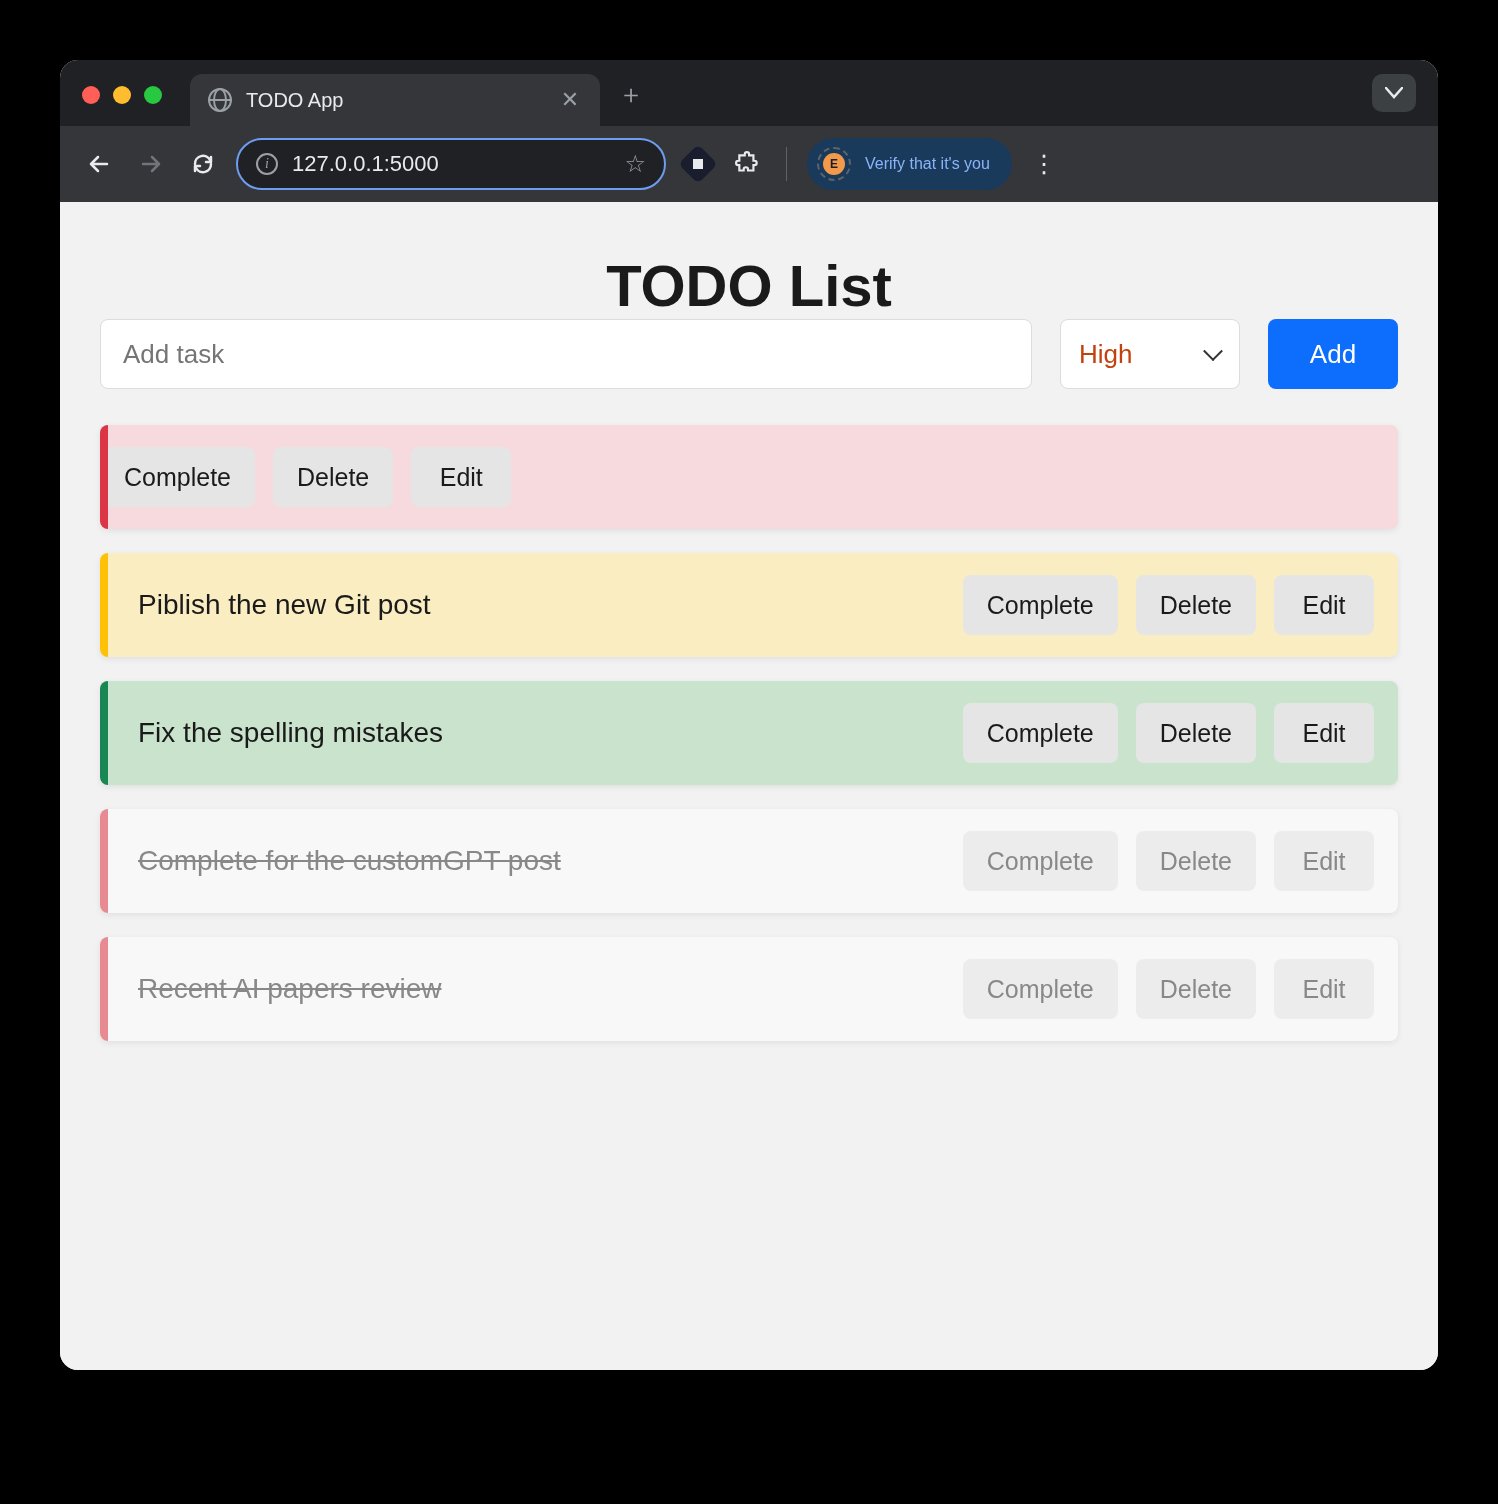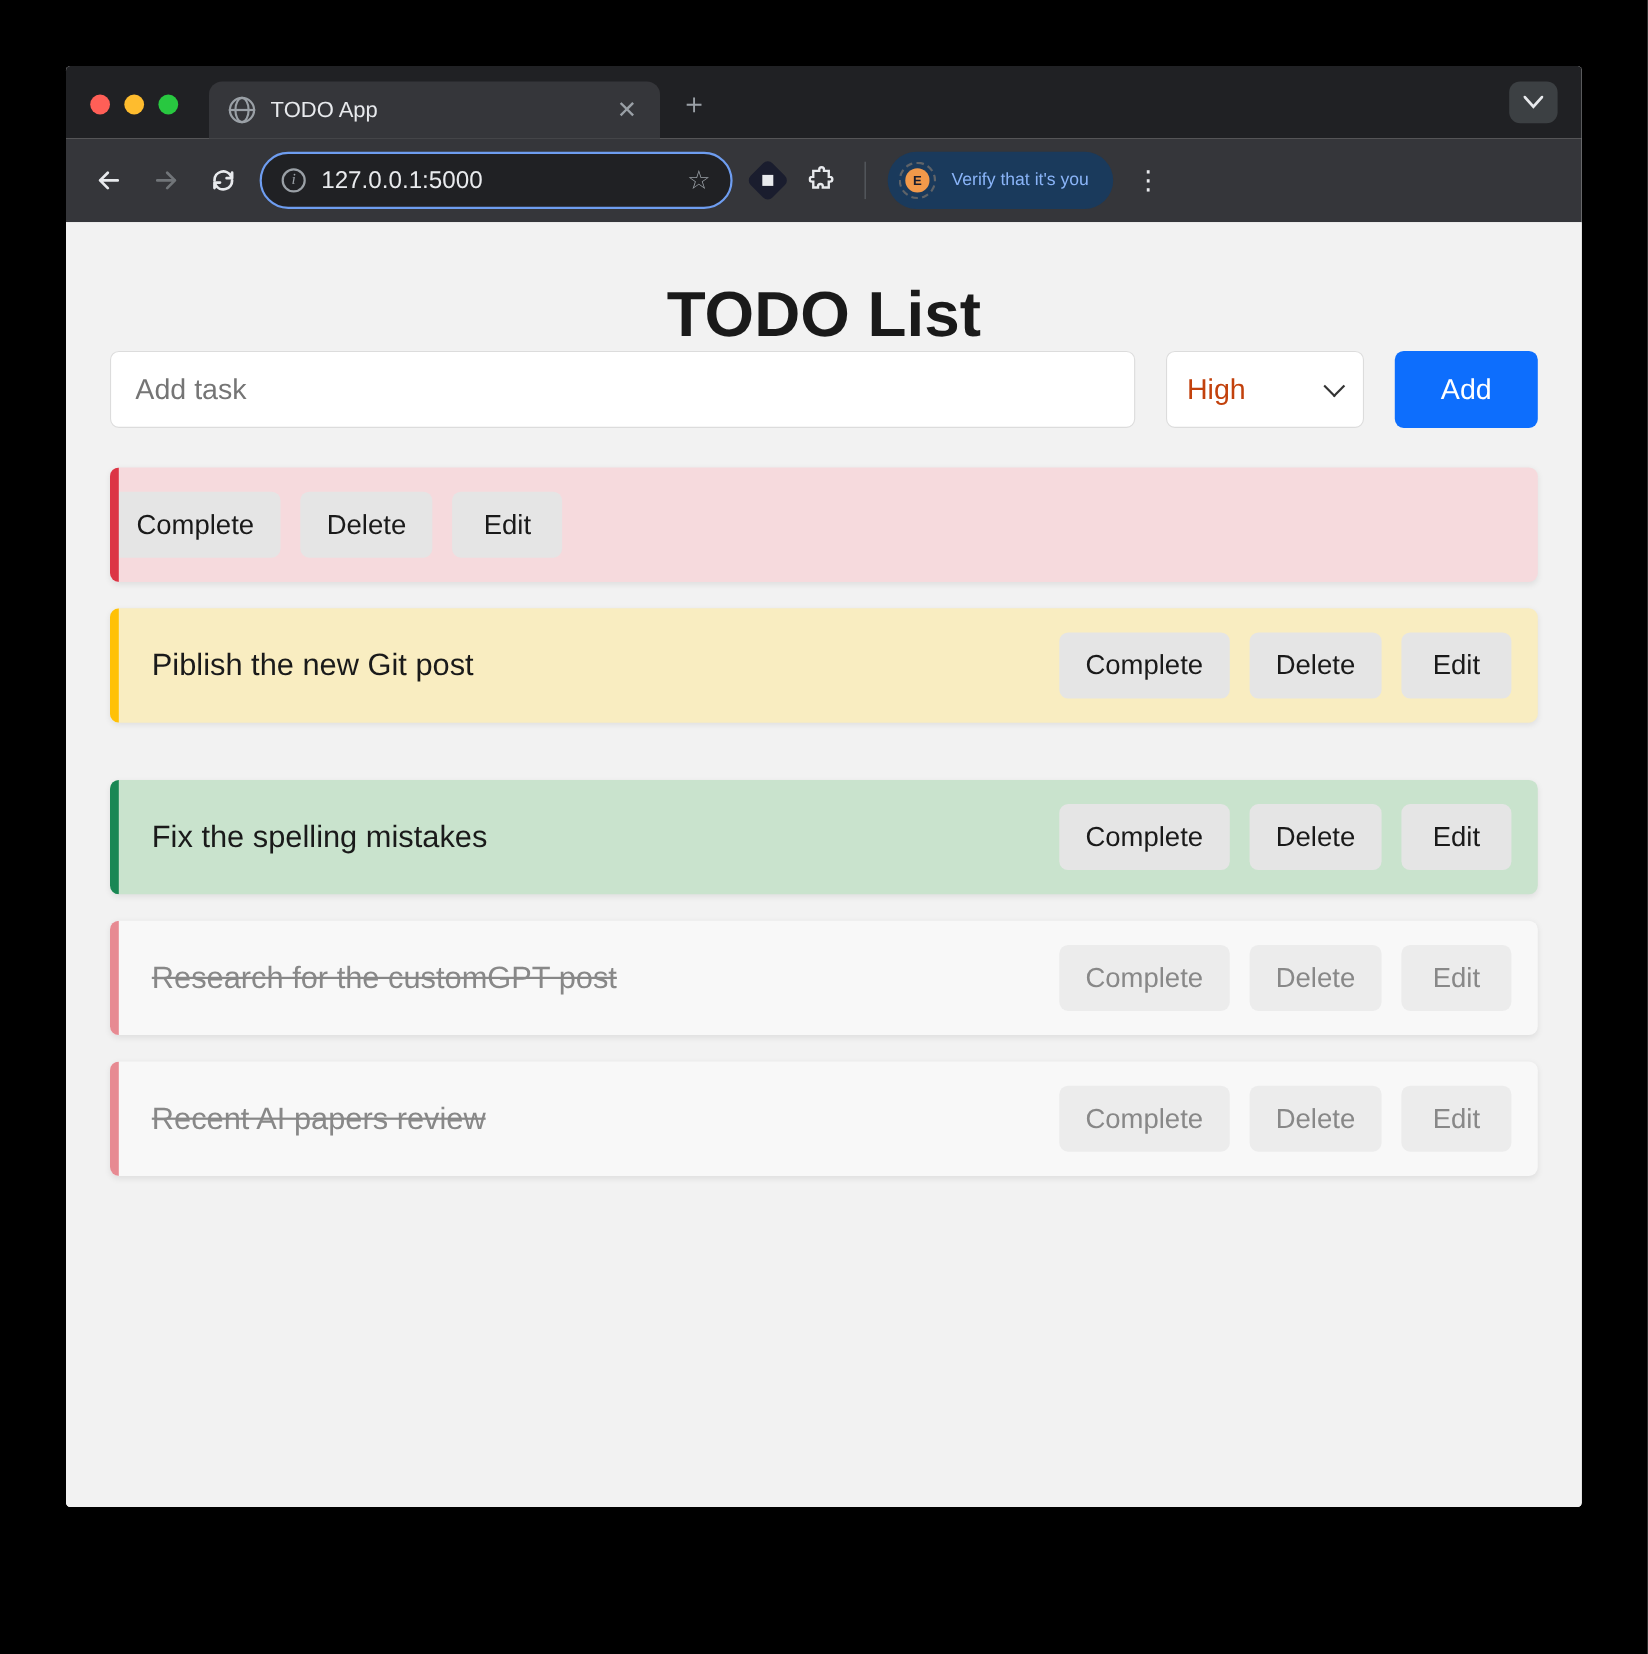--- a/index.html
+++ b/index.html
@@ -7,21 +7,21 @@
   background: #000;
   font-family: -apple-system, BlinkMacSystemFont, "Segoe UI", Helvetica, Arial, sans-serif;
   width: 1498px;
   height: 1504px;
   padding: 60px;
 }
 .browser-window {
   width: 1378px;
   height: 1310px;
   background: #f2f2f2;
-  border-radius: 4px;
+  border-radius: 18px;
   overflow: hidden;
   box-shadow: 0 30px 80px rgba(0,0,0,0.6);
   display: flex;
   flex-direction: column;
 }
 .titlebar {
   background: #202124;
   height: 66px;
   display: flex;
   align-items: flex-end;
@@ -323,21 +323,21 @@
   position: absolute;
   left: 0;
   top: 0;
   bottom: 0;
   width: 8px;
 }
 .priority-high { background: #f6dadd; }
 .priority-high::before { background: #dc3545; }
 .priority-med { background: #f9edc1; }
 .priority-med::before { background: #ffc107; }
-.priority-low { background: #c9e3cd; margin-top: 28px; }
+.priority-low { background: #c9e3cd; }
 .priority-low::before { background: #198754; }
 .priority-done { background: #f8f8f8; }
 .priority-done::before { background: #e78a92; }
 .task-text {
   flex: 1;
   font-size: 28px;
   color: #1a1a1a;
   padding-left: 38px;
 }
 .task-card.done .task-text {
@@ -453,21 +453,21 @@
           <button class="task-btn">Delete</button>
           <button class="task-btn">Edit</button>
         </div>
         <div class="task-card priority-low">
           <div class="task-text">Fix the spelling mistakes</div>
           <button class="task-btn">Complete</button>
           <button class="task-btn">Delete</button>
           <button class="task-btn">Edit</button>
         </div>
         <div class="task-card priority-done done">
-          <div class="task-text">Research for the customGPT post</div>
+          <div class="task-text">Complete for the customGPT post</div>
           <button class="task-btn">Complete</button>
           <button class="task-btn">Delete</button>
           <button class="task-btn">Edit</button>
         </div>
         <div class="task-card priority-done done">
           <div class="task-text">Recent AI papers review</div>
           <button class="task-btn">Complete</button>
           <button class="task-btn">Delete</button>
           <button class="task-btn">Edit</button>
         </div>

